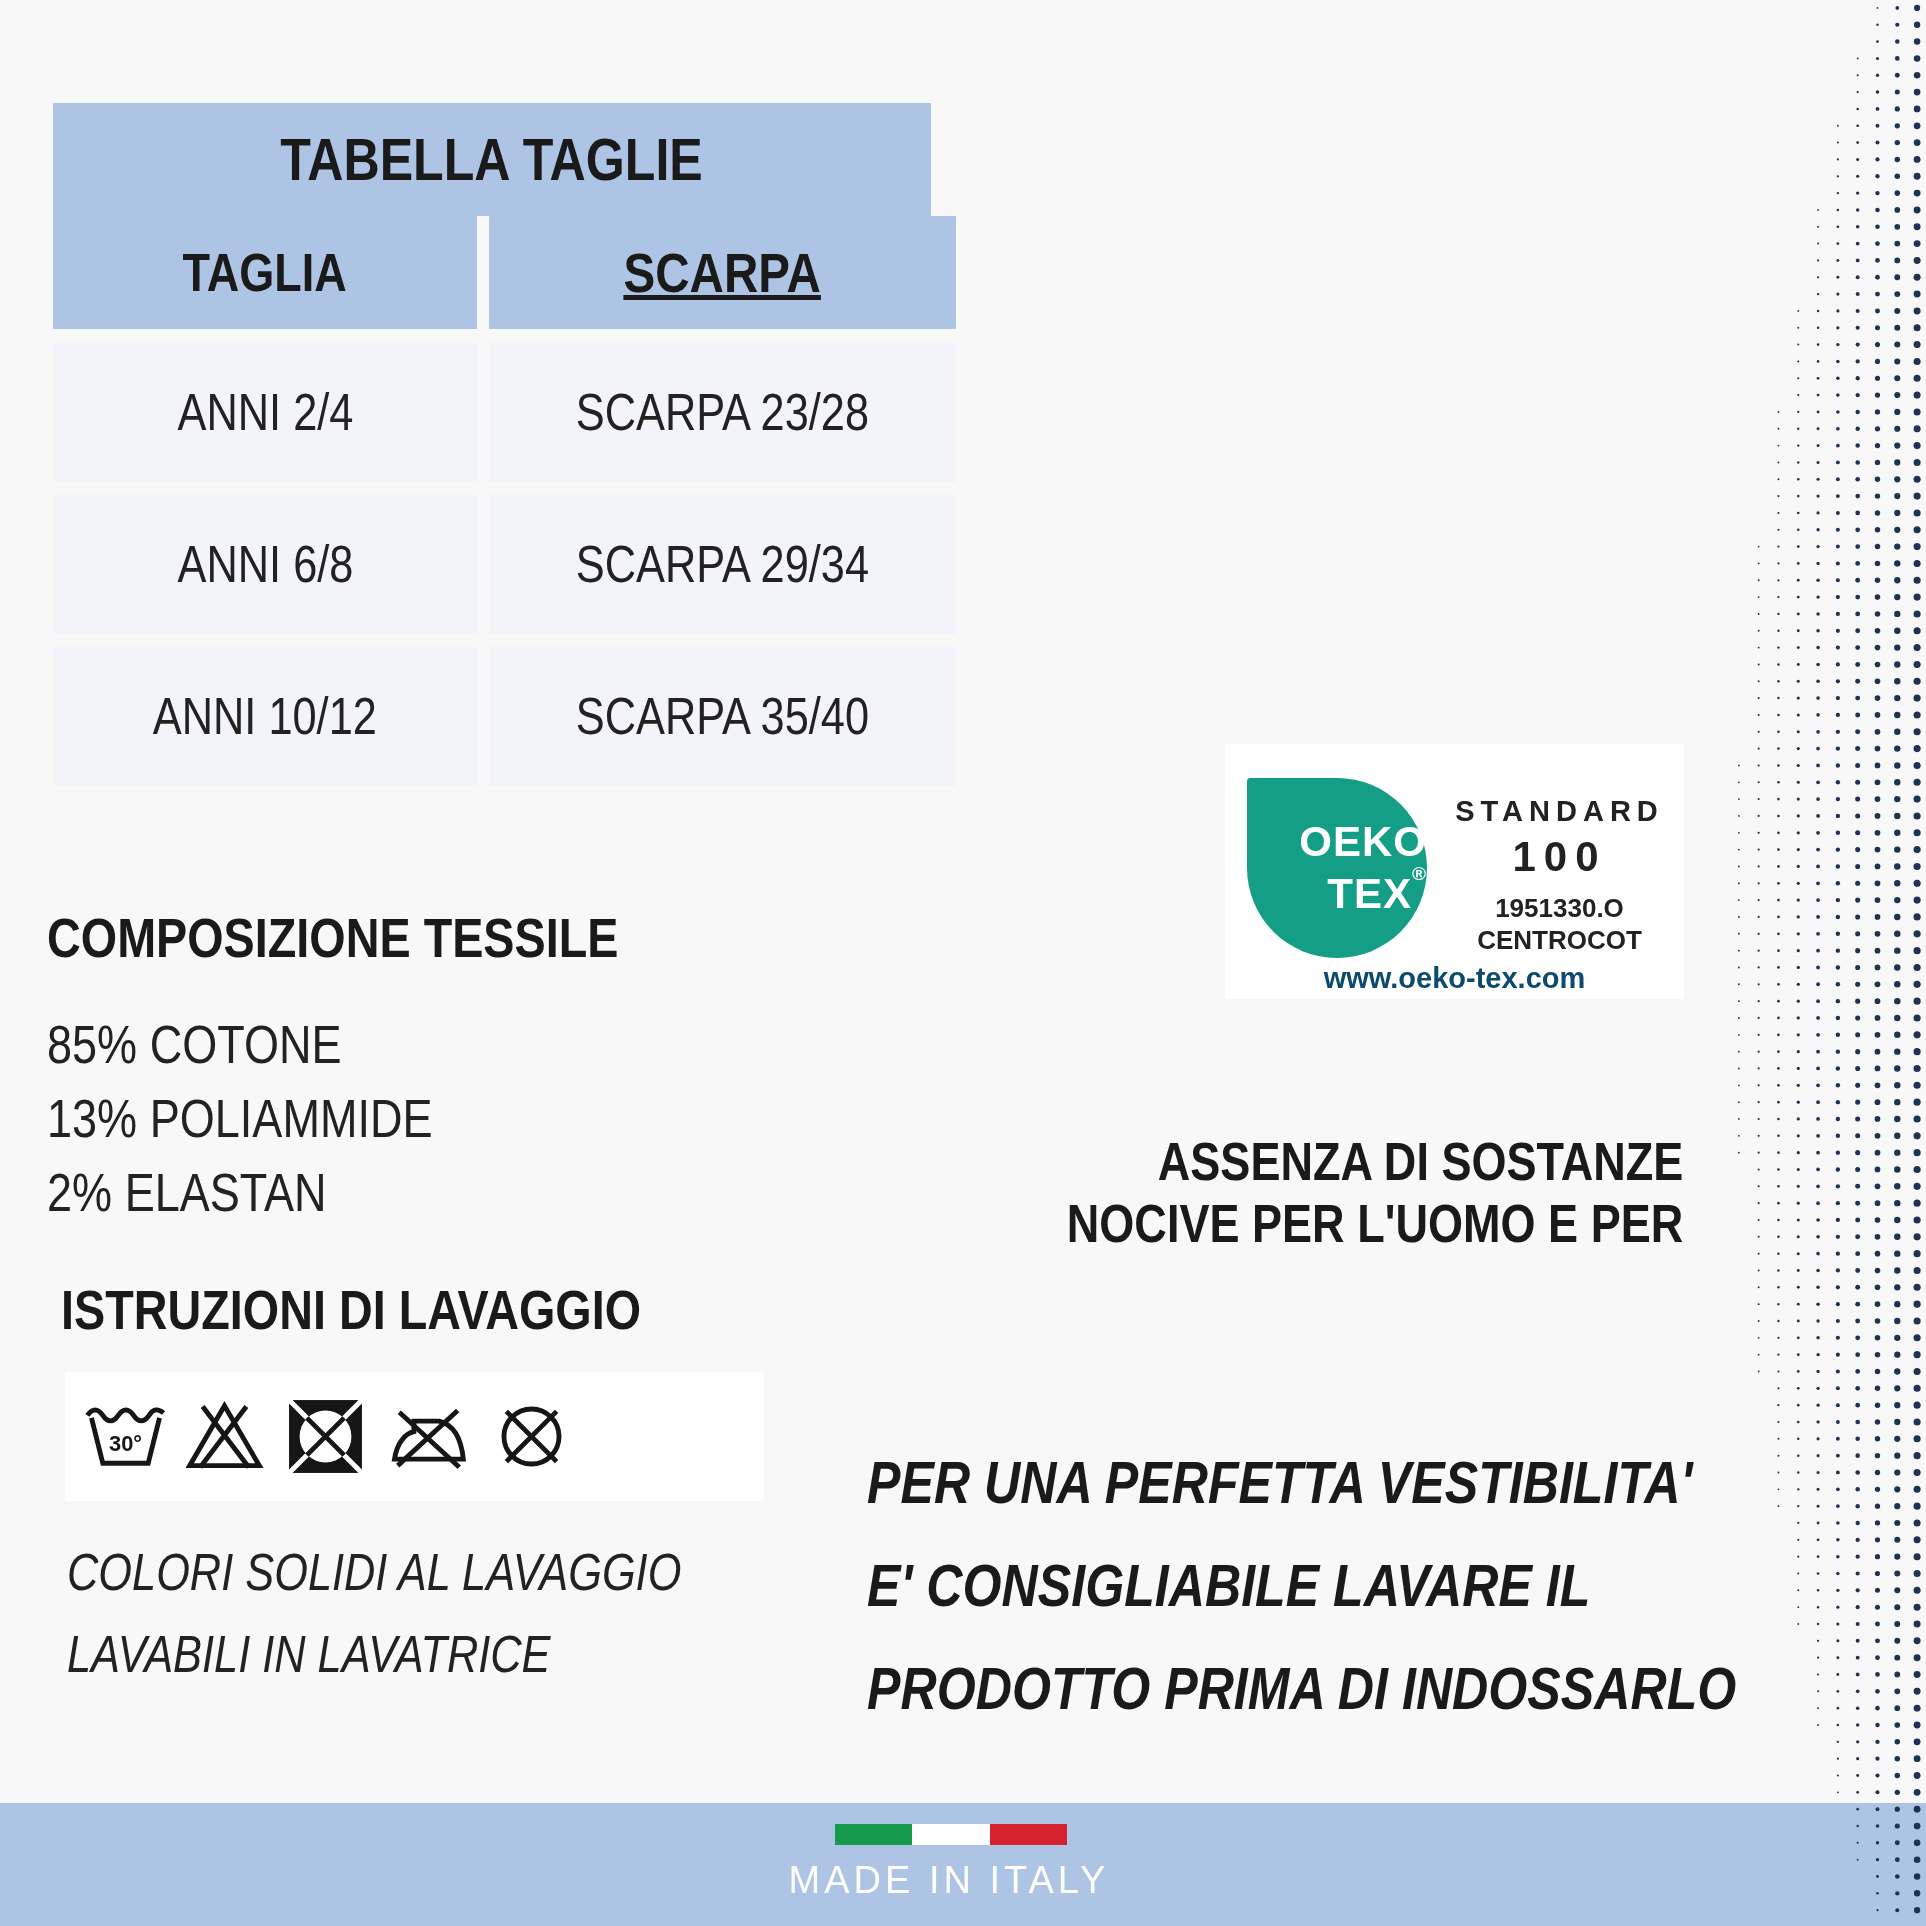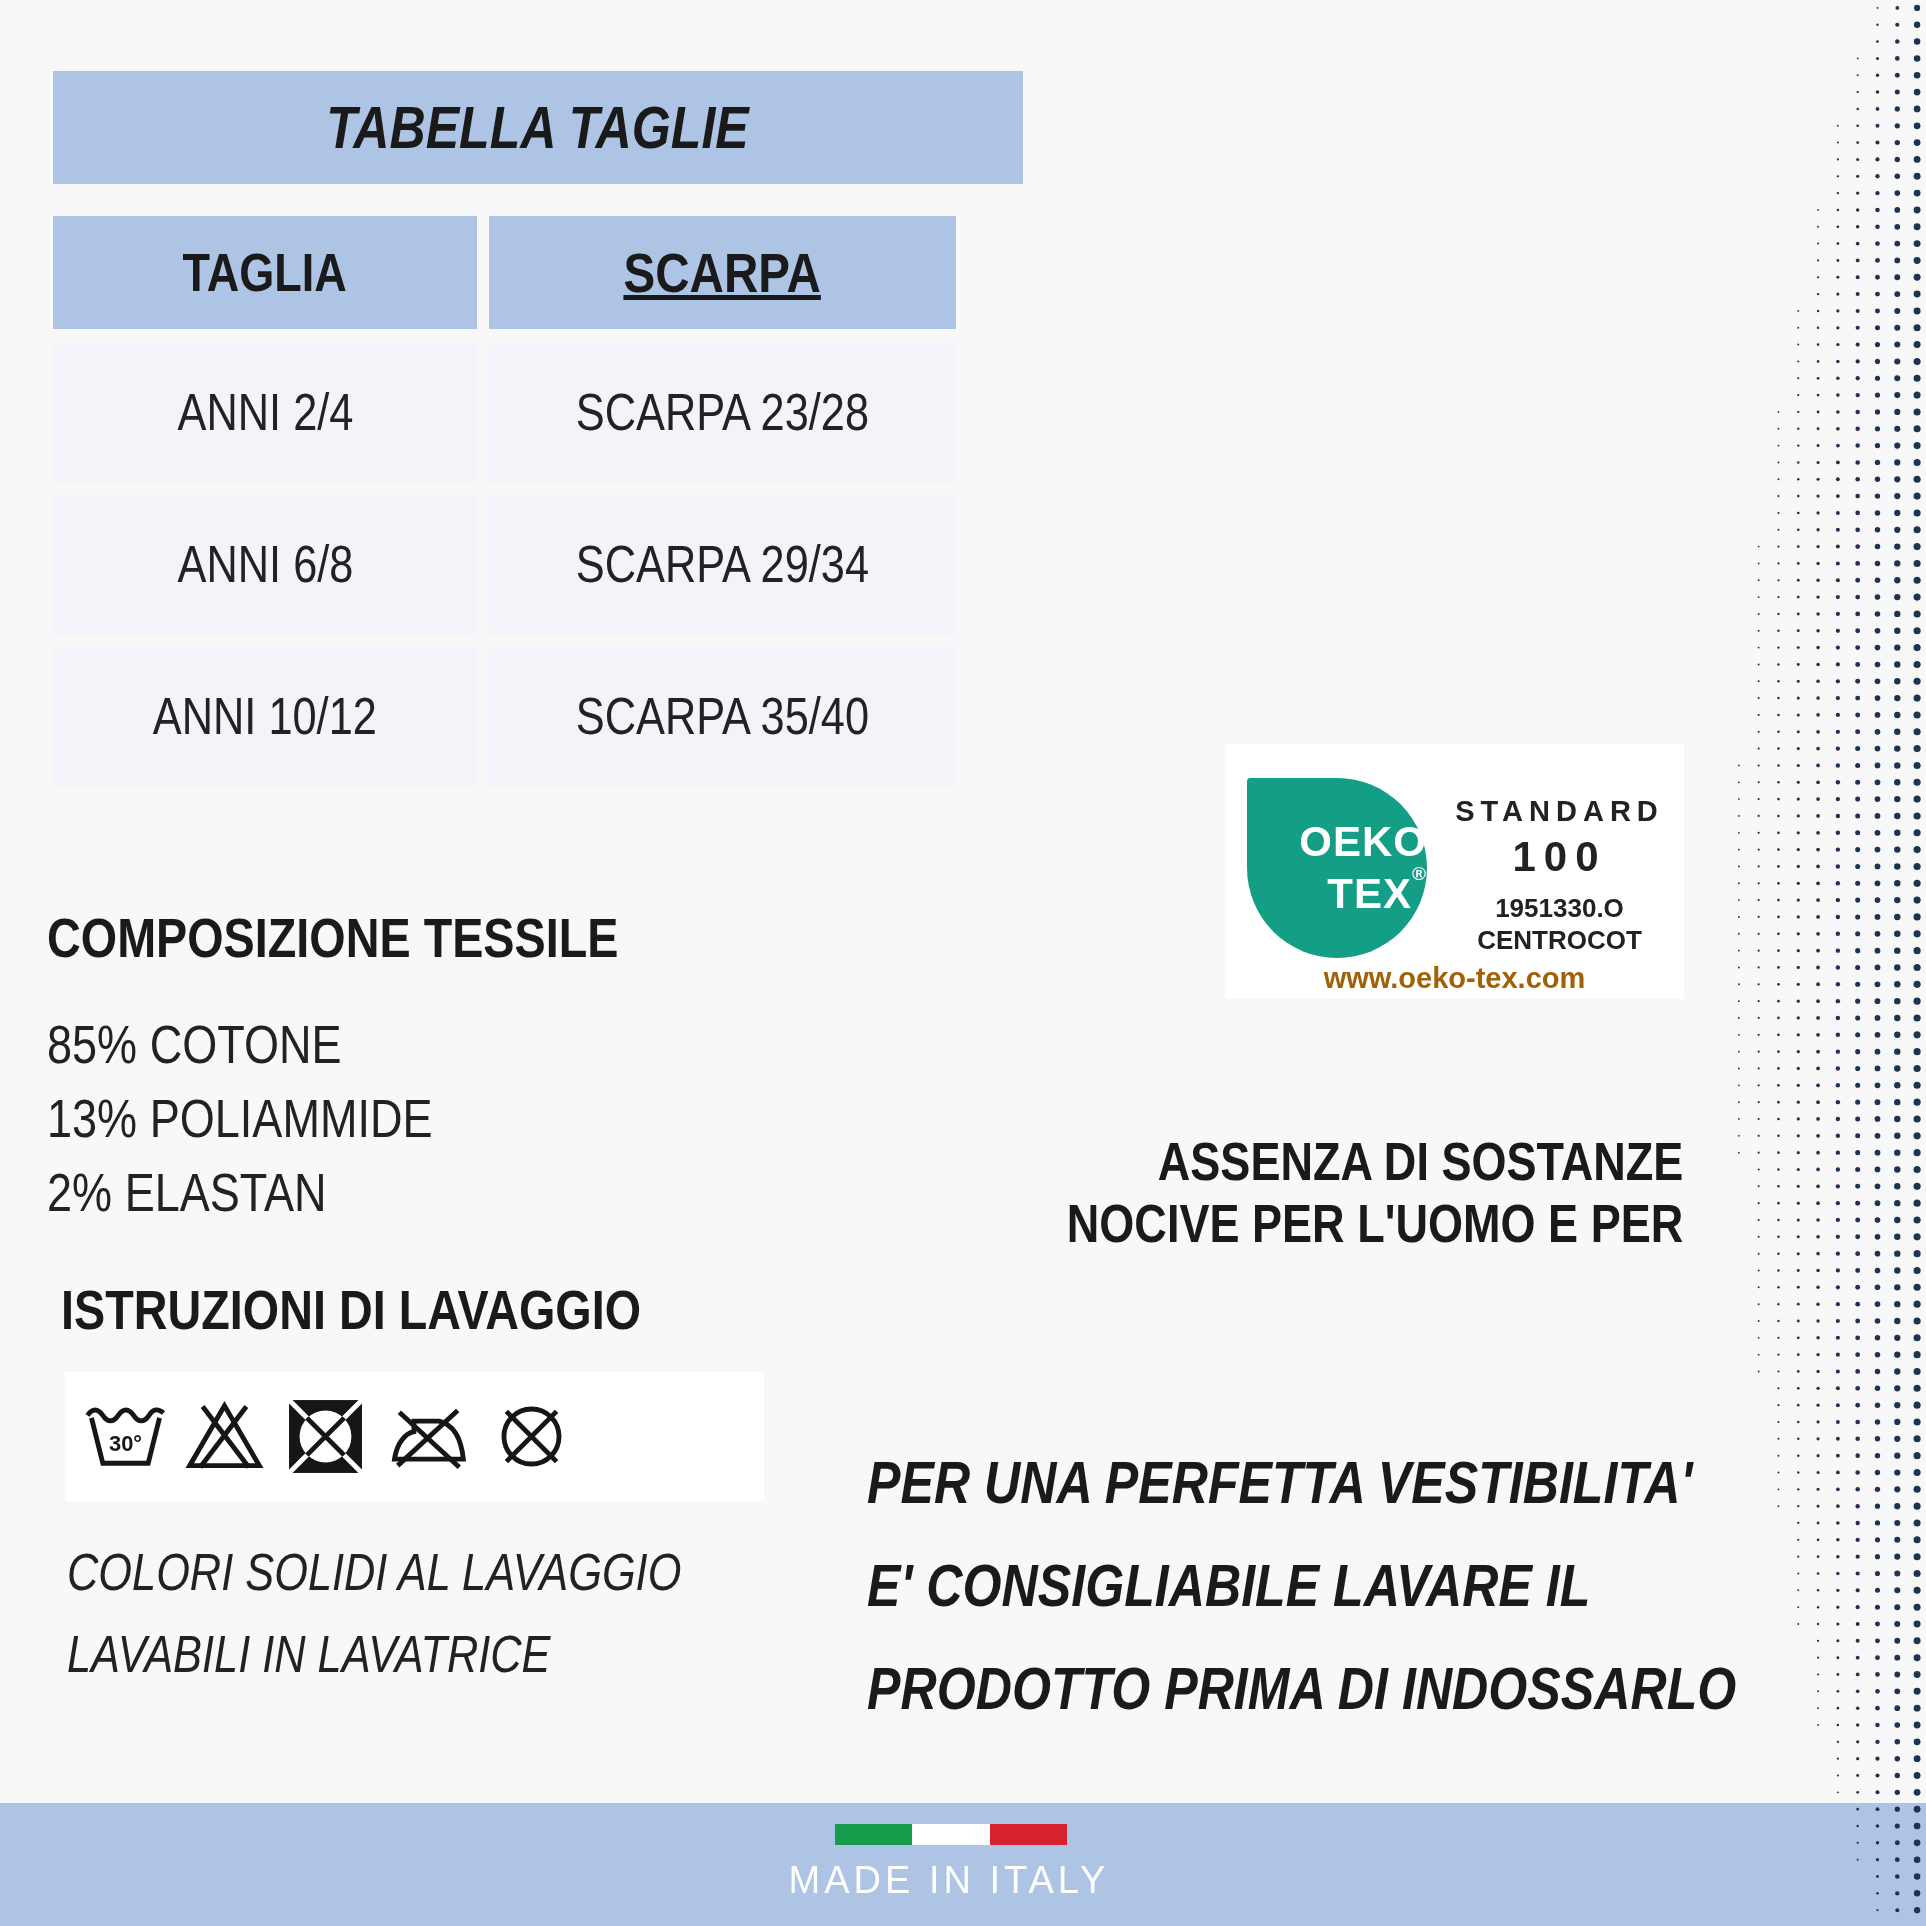--- a/index.html
+++ b/index.html
@@ -15,21 +15,21 @@
   
   .cx{display:inline-block;transform:scaleX(.85);transform-origin:50% 50%;white-space:nowrap;}
   .cx.ol{transform-origin:0 50%;}
   .cx.or{transform-origin:100% 50%;}
 
   
   .tbl-head,.tbl-col,.tbl-cell{
     position:absolute;display:flex;align-items:center;justify-content:center;
     background:var(--accent-blue,#aec4e4);
   }
-  .tbl-head{left:53px;top:71px;width:970px;height:113px;font-size:59px;font-weight:bold;font-style:italic;}
+  .tbl-head{left:53px;top:103px;width:878px;height:113px;font-size:59px;font-weight:bold;}
   .tbl-col.c1{left:53px;top:216px;width:424px;height:113px;font-size:53px;font-weight:bold;text-align:right;}
   .tbl-col.c2{left:489px;top:216px;width:467px;height:113px;font-size:56px;font-weight:bold;text-decoration:underline;}
   .tbl-cell{background:var(--row-bg,#f2f4fa);font-size:51px;font-weight:normal;color:#222;}
   .tbl-cell.c1{left:53px;width:424px;}
   .tbl-cell.c2{left:489px;width:467px;}
   .tbl-cell.r0{top:343px;height:139px;}
   .tbl-cell.r1{top:495px;height:139px;}
   .tbl-cell.r2{top:647px;height:139px;}
 
   
@@ -59,21 +59,21 @@
     color:#fff;font-weight:bold;line-height:1.02;
   }
   .oeko-drop .l1{font-size:42px;letter-spacing:1px;}
   .oeko-drop .l2{font-size:42px;letter-spacing:1px;}
   .oeko-drop sup{font-size:19px;vertical-align:28px;font-weight:bold;}
   .oeko-right{position:absolute;left:210px;top:0;width:249px;text-align:center;color:#222;}
   .oeko-std{position:absolute;left:0;top:51px;width:100%;font-size:29px;font-weight:bold;letter-spacing:6px;}
   .oeko-100{position:absolute;left:0;top:89px;width:100%;font-size:42px;font-weight:bold;letter-spacing:8px;}
   .oeko-cert{position:absolute;left:0;top:149px;width:100%;font-size:26px;font-weight:bold;}
   .oeko-inst{position:absolute;left:0;top:181px;width:100%;font-size:26px;font-weight:bold;}
-  .oeko-web{position:absolute;left:0;top:218px;width:100%;text-align:center;font-size:29px;font-weight:bold;color:#a16207;}
+  .oeko-web{position:absolute;left:0;top:218px;width:100%;text-align:center;font-size:29px;font-weight:bold;color:#0c4a6e;}
 
   
   .claim{right:244px;top:1131px;text-align:right;font-size:53px;font-weight:bold;line-height:62px;}
 
   
   .advice{left:867px;top:1432px;font-size:59px;font-weight:bold;font-style:italic;line-height:103px;}
 
   
   .footer-bar{left:0;top:1803px;width:1927px;height:124px;background:var(--accent-blue,#aec4e4);}
   .flag{left:835px;top:1824px;width:232px;height:21px;display:flex;}

